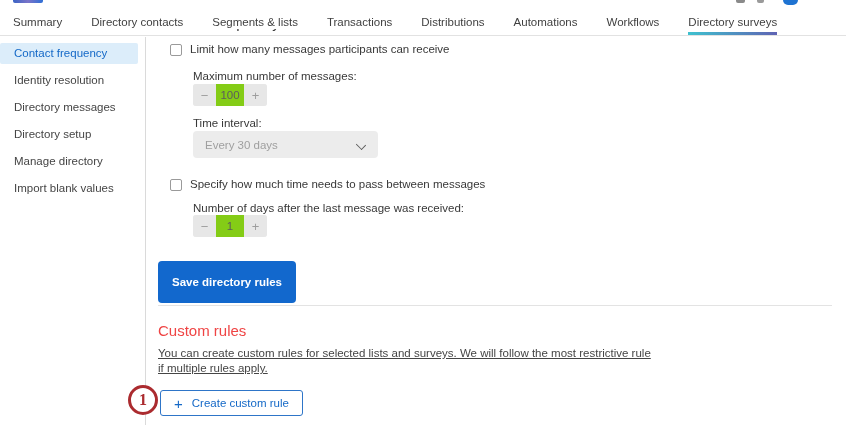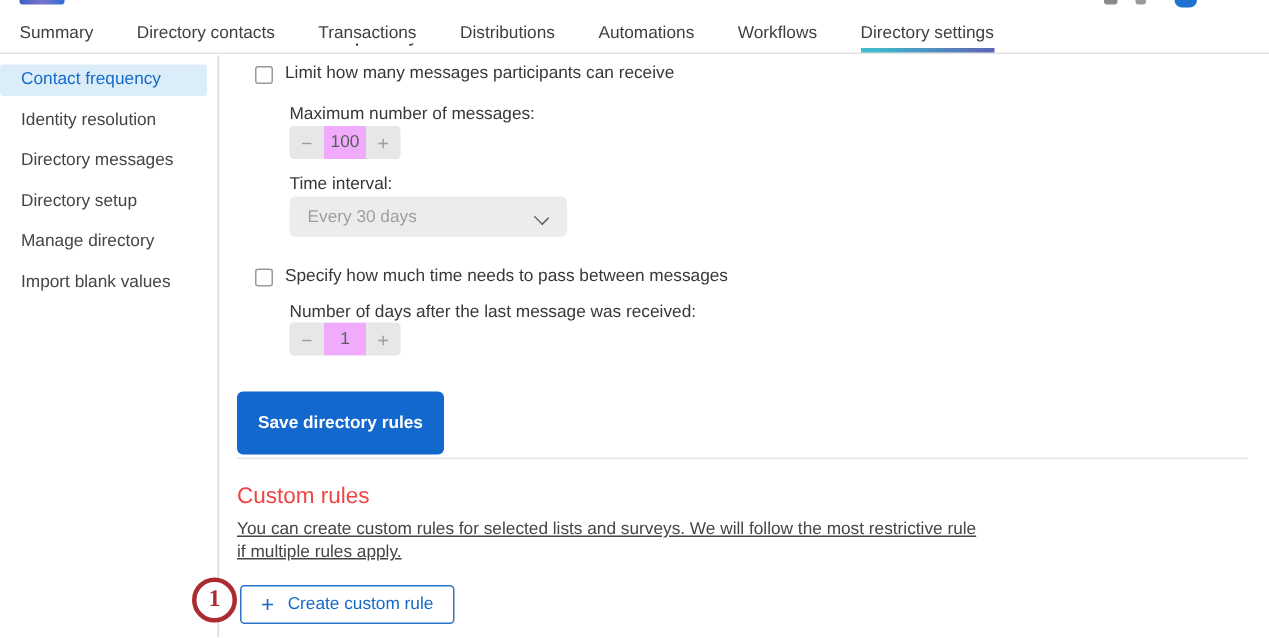--- a/index.html
+++ b/index.html
@@ -43,21 +43,21 @@
   .field-label { position:absolute; font-size:11.5px; color:#383838; white-space:nowrap; }
   .fl-max  { left:193px; top:70px; }
   .fl-time { left:193px; top:117px; }
   .fl-days { left:193px; top:202px; }
 
   .stepper { position:absolute; display:flex; height:22px; border-radius:3px; overflow:hidden; background:#ebebeb; }
   .st1 { left:193px; top:84px; }
   .st2 { left:193px; top:215px; }
   .stepper .seg { display:flex; align-items:center; justify-content:center; height:100%; }
   .stepper .btn { width:23px; color:#9d9d9d; font-size:13px; background:#e7e7e7; cursor:default; }
-  .stepper .val { width:28px; color:#5c5c5c; font-size:11.5px; background:#f0abfc; }
+  .stepper .val { width:28px; color:#5c5c5c; font-size:11.5px; background:#84cc16; }
 
   .dropdown { position:absolute; left:193px; top:131px; width:185px; height:27px; background:#ececec;
     border-radius:4px; display:flex; align-items:center; justify-content:space-between;
     padding:0 12px; color:#9f9f9f; font-size:11.5px; cursor:default; }
   .chevron { width:9px; height:9px; position:relative; }
   .chevron::before { content:""; position:absolute; left:0; top:1px; width:7px; height:7px;
     border-right:1.6px solid #5c5c5c; border-bottom:1.6px solid #5c5c5c; transform:rotate(45deg) scale(1,0.8); }
 
   .save-btn { position:absolute; left:158px; top:261px; height:42px; padding:0 14px; background:#1268cd;
     border:none; border-radius:4px; color:#fff; font-size:11.5px; font-weight:600;
@@ -88,33 +88,36 @@
     <div class="topicon gray2"></div>
     <div class="topicon avatar"></div>
     <div class="tabs">
       <div class="tab">
           <span>Summary</span>
         </div>
       <div class="tab">
           <span>Directory contacts</span>
         </div>
       <div class="tab">
+          <span>Segments &amp; lists</span>
+        </div>
+      <div class="tab">
           <span>Transactions</span>
         </div>
       <div class="tab">
           <span>Distributions</span>
         </div>
       <div class="tab">
           <span>Automations</span>
         </div>
       <div class="tab">
           <span>Workflows</span>
         </div>
       <div class="tab active">
-          <span>Directory settings</span>
+          <span>Directory surveys</span>
         </div>
     </div>
   </div>
 
   <div class="sidebar">
     <div class="side-item active">Contact frequency</div>
     <div class="side-item">Identity resolution</div>
     <div class="side-item">Directory messages</div>
     <div class="side-item">Directory setup</div>
     <div class="side-item">Manage directory</div>

